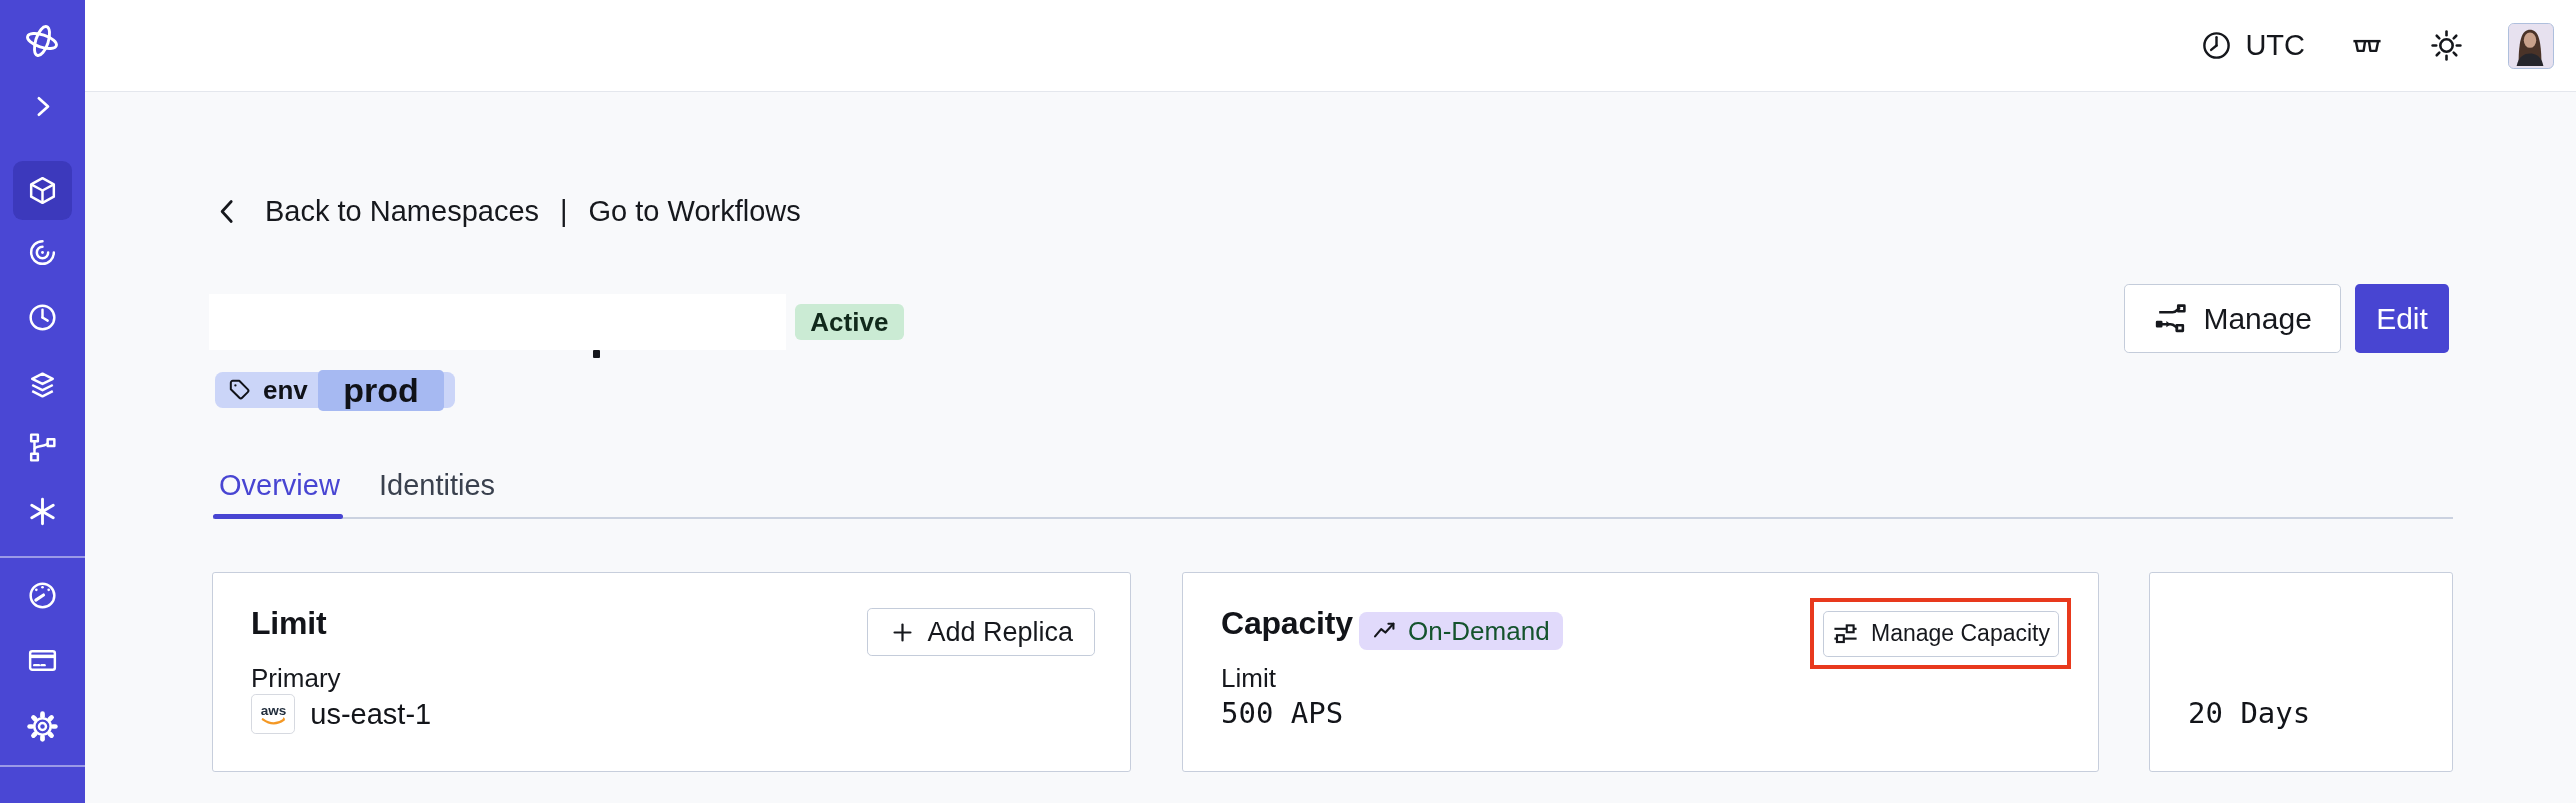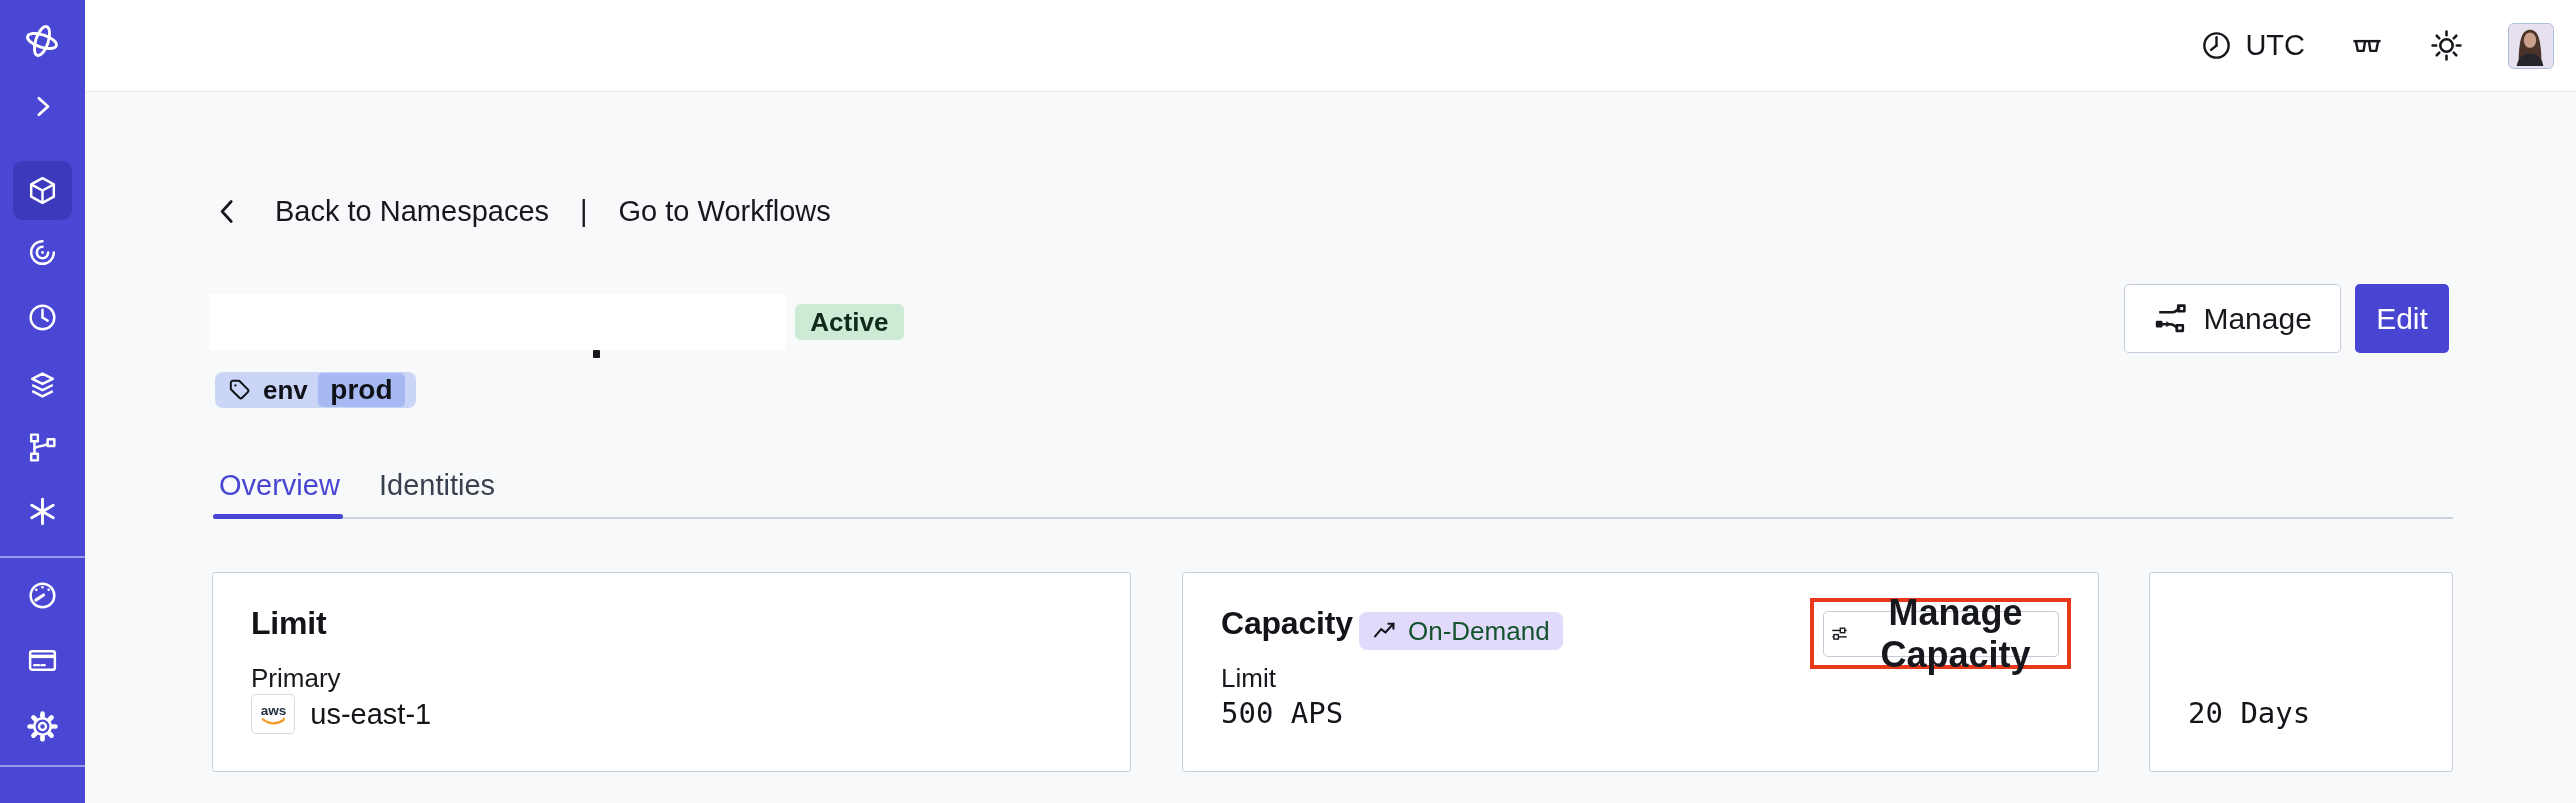--- a/index.html
+++ b/index.html
@@ -17,42 +17,42 @@
   .topbar{position:absolute;left:85px;top:0;width:2491px;height:92px;background:#FFFFFF;
     border-bottom:1.9px solid #E4E7ED;display:flex;align-items:center;justify-content:flex-end;
     gap:44px;padding-right:22px;box-sizing:border-box;}
   .tz{display:flex;align-items:center;gap:12.5px;font-size:29px;font-weight:500;color:#15171C;}
   .icon-btn{display:flex;align-items:center;justify-content:center;background:none;border:none;
     padding:0;color:#15171C;cursor:pointer;}
   .avatar{width:46px;height:46px;border-radius:5.8px;border:1.9px solid #AEBFDD;overflow:hidden;
     background:#E7E1EF;box-sizing:border-box;}
 
   
-  .breadcrumb{position:absolute;left:213px;top:195px;display:flex;align-items:center;gap:31px;
+  .breadcrumb{position:absolute;left:213px;top:195px;display:flex;align-items:center;gap:21px;
     font-size:29px;font-weight:500;color:#16181D;}
   .crumb{cursor:pointer;}
   .crumb-sep{font-weight:400;color:#16181D;}
 
   
   .redaction-box{position:absolute;left:209px;top:294px;width:577px;height:56px;background:#FFFFFF;}
   .redaction-dot{position:absolute;left:593px;top:350px;width:6.7px;height:7.7px;background:#16181D;border-radius:1px;}
   .badge-active{position:absolute;left:795px;top:304px;height:36px;display:flex;align-items:center;
     padding:0 15.3px;border-radius:5.8px;background:#CBEBD4;color:#11291B;font-size:26px;font-weight:700;}
   .btn{display:flex;align-items:center;justify-content:center;background:#fff;
     border:1.9px solid #C4CCDA;border-radius:4.8px;box-sizing:border-box;color:#16181D;cursor:pointer;}
   .btn-connect{position:absolute;left:2124px;top:284px;width:217px;height:69px;gap:15.3px;
     font-size:30px;font-weight:500;}
   .btn-edit{position:absolute;left:2355px;top:284px;width:94px;height:69px;background:#4845D2;
     border:none;border-radius:4.8px;color:#fff;font-size:30px;font-weight:500;display:flex;
     align-items:center;justify-content:center;cursor:pointer;}
 
   
   .tag{position:absolute;left:215px;top:372px;height:36px;display:flex;align-items:center;gap:10.5px;
     padding:0 11.5px 0 11.5px;border-radius:7.7px;background:#CBD5F8;color:#101218;font-size:26px;font-weight:bold;}
-  .tag-chip{background:#A6B9F2;border-radius:4.8px;padding:1px 12px;font-size:28px;color:#101218;}
+  .tag-chip{background:#A6B9F2;border-radius:4.8px;padding:1px 25px;font-size:34px;color:#101218;}
 
   
   .tab{position:absolute;top:469px;font-size:29px;font-weight:500;cursor:pointer;line-height:33px;}
   .tab-overview{left:219px;color:#4845D2;}
   .tab-identities{left:379px;color:#3A414E;}
   .tab-active-bar{position:absolute;left:213px;top:514px;width:130px;height:4.8px;background:#4845D2;border-radius:2.9px;}
   .tab-line{position:absolute;left:213px;top:517px;width:2240px;height:1.9px;background:#CBD2E0;}
 
   
   .card{position:absolute;top:572px;height:200px;background:#FFFFFF;border:1.9px solid #C7CEDC;
@@ -63,21 +63,21 @@
   .card-title{position:absolute;left:38px;top:29px;font-size:32px;font-weight:600;
     letter-spacing:-0.2px;color:#121419;line-height:42px;}
   .card-label{position:absolute;left:38px;top:90px;font-size:26px;color:#16181D;}
   .card-value{position:absolute;left:38px;top:123px;font-family:"DejaVu Sans Mono", monospace;
     font-size:29px;color:#121419;}
   .btn-add-replica{position:absolute;right:35px;top:35px;height:48px;gap:11.5px;padding:0 21px;font-size:27px;}
   .badge-ondemand{position:absolute;left:176px;top:39px;height:38px;display:flex;align-items:center;
     gap:9.6px;padding:0 13.4px;border-radius:7.7px;background:#E1DAFB;color:#14532d;font-size:26px;}
   .hl-box{position:absolute;right:27px;top:25px;width:261px;height:71px;border:4.8px solid #E8391D;
     box-sizing:border-box;display:flex;align-items:center;justify-content:center;}
-  .btn-manage{width:236px;height:46px;gap:11px;font-size:36px;font-weight:bold;}
+  .btn-manage{width:236px;height:46px;gap:11px;font-size:23px;}
   .region-row{position:absolute;left:38px;top:121px;display:flex;align-items:center;gap:15.3px;}
   .aws-chip{width:44px;height:40px;background:#fff;border:1.9px solid #D6D9E0;border-radius:4.8px;
     display:flex;align-items:center;justify-content:center;box-sizing:border-box;}
   .region-name{font-size:29px;color:#121419;}
 </style>
 </head>
 <body>
 
 <div class="screen">
 
@@ -255,20 +255,27 @@
     <span class="tag-chip">prod</span>
   </div>
 
   <div class="tab tab-overview">Overview</div>
   <div class="tab tab-identities">Identities</div>
   <div class="tab-line"></div>
   <div class="tab-active-bar"></div>
 
   <section class="card card-region">
     <div class="card-title">Limit</div>
+    <button class="btn btn-add-replica">
+      <svg width="27" height="27" viewBox="0 0 34 34" fill="none" stroke="#16181D" stroke-width="2.8" stroke-linecap="round">
+        <path d="M17 7 V27"></path>
+          <path d="M7 17 H27"></path>
+      </svg>
+      <span>Add Replica</span>
+    </button>
     <div class="card-label">Primary</div>
     <div class="region-row">
       <div class="aws-chip">
         <svg width="35" height="31" viewBox="0 0 36 32">
           <text x="18" y="16" text-anchor="middle" font-family="Liberation Sans, sans-serif" font-size="14" font-weight="bold" fill="#232F3E">aws</text>
           <path d="M7 21 q11 8 21.5 0.5" fill="none" stroke="#F49824" stroke-width="2.4" stroke-linecap="round"></path>
           <path d="M28.5 18.5 l1.6 2.6 l-3 0.4" fill="#F49824" stroke="none"></path>
         </svg>
       </div>
       <span class="region-name">us-east-1</span>

